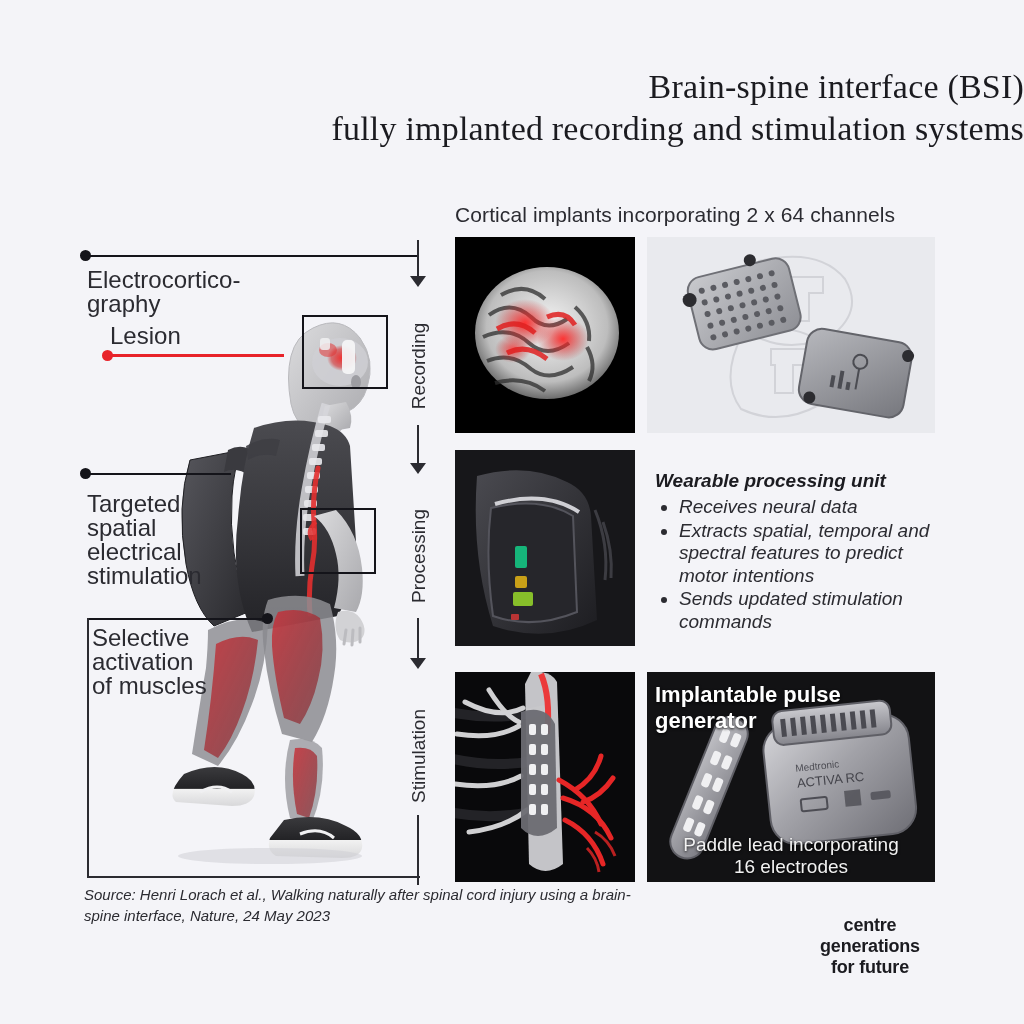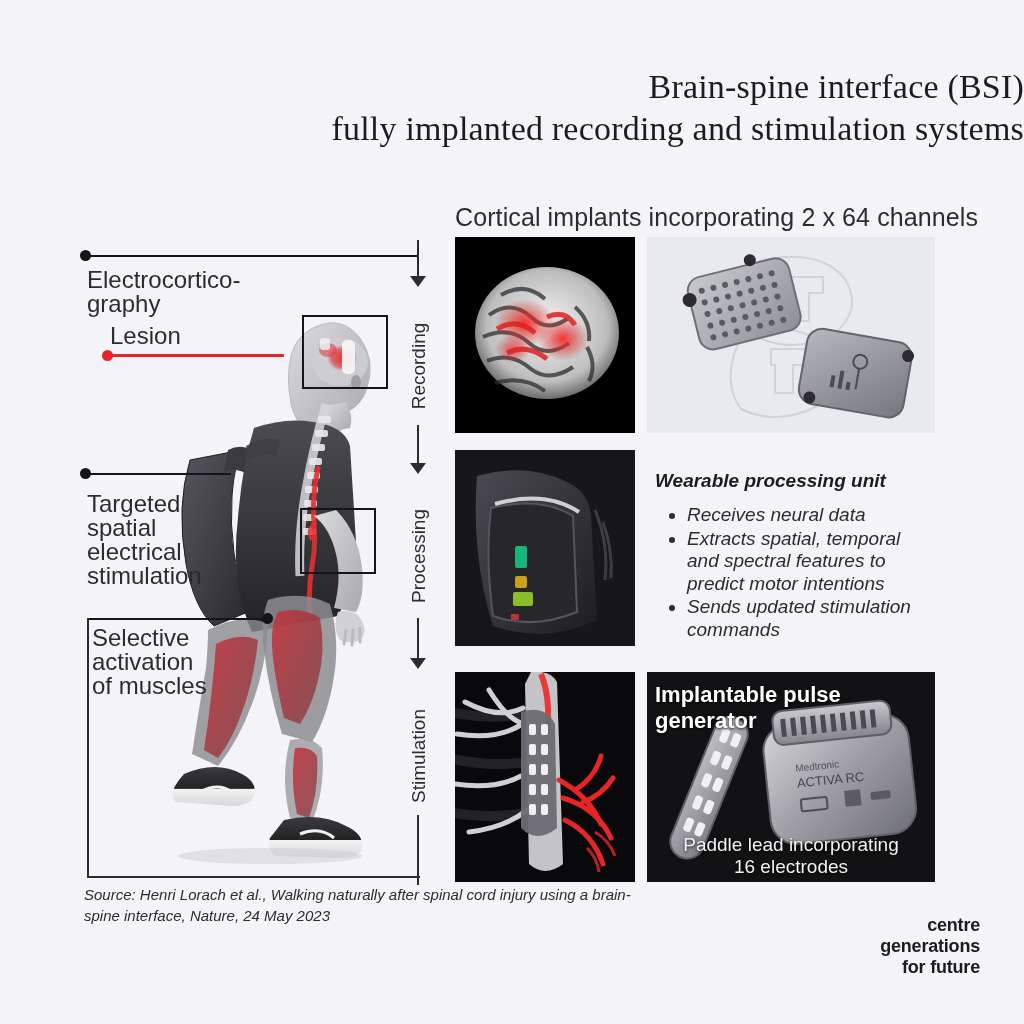--- a/index.html
+++ b/index.html
@@ -77,34 +77,34 @@
   }
   .arrow-head{
     position:absolute;left:12px;width:0;height:0;
     border-left:8px solid transparent;border-right:8px solid transparent;
     border-top:11px solid #2b2b31;
   }
 
   
   .section-head{
     position:absolute;left:455px;top:203px;
-    font-size:25px;color:#2b2b31;letter-spacing:.1px;
+    font-size:21px;color:#2b2b31;letter-spacing:.1px;
   }
 
   .panel{position:absolute;overflow:hidden;}
   .p-brain{left:455px;top:237px;width:180px;height:196px;background:#000;}
   .p-devices{left:647px;top:237px;width:288px;height:196px;background:#e9eaee;}
   .p-backpack{left:455px;top:450px;width:180px;height:196px;background:#141416;}
   .p-spinal{left:455px;top:672px;width:180px;height:210px;background:#08080a;}
   .p-ipg{left:647px;top:672px;width:288px;height:210px;background:#111113;}
 
   
   .wpu{position:absolute;left:655px;top:470px;width:290px;font-style:italic;}
   .wpu h3{margin:0 0 2px 0;font-size:19px;font-weight:bold;color:#1b1b20;}
-  .wpu ul{margin:12px;padding-left:20px;list-style:disc;}
+  .wpu ul{margin:4px;padding-left:20px;list-style:disc;}
   .wpu li{font-size:19px;line-height:22.5px;color:#2b2b31;margin-bottom:1px;}
 
   
   .ipg-title{
     position:absolute;left:8px;top:10px;width:272px;
     font-size:22px;font-weight:bold;color:#fff;
     text-shadow:0 1px 3px rgba(0,0,0,.85);
   }
   .ipg-sub{
     position:absolute;left:14px;top:162px;width:260px;
@@ -112,21 +112,21 @@
     text-shadow:0 1px 3px rgba(0,0,0,.85);
   }
 
   
   .source{
     position:absolute;left:84px;top:884px;width:560px;
     font-size:15px;line-height:21px;font-style:italic;color:#2b2b31;
   }
   .logo{
     position:absolute;right:44px;top:915px;width:220px;
-    text-align:right;font-size:18px;line-height:21px;
+    text-align:center;font-size:18px;line-height:21px;
     font-weight:bold;color:#1b1b20;letter-spacing:-.2px;
   }
   .logo span{display:block;}
 </style>
 </head>
 <body>
 
 <div id="stage">
 
   <div class="title">

